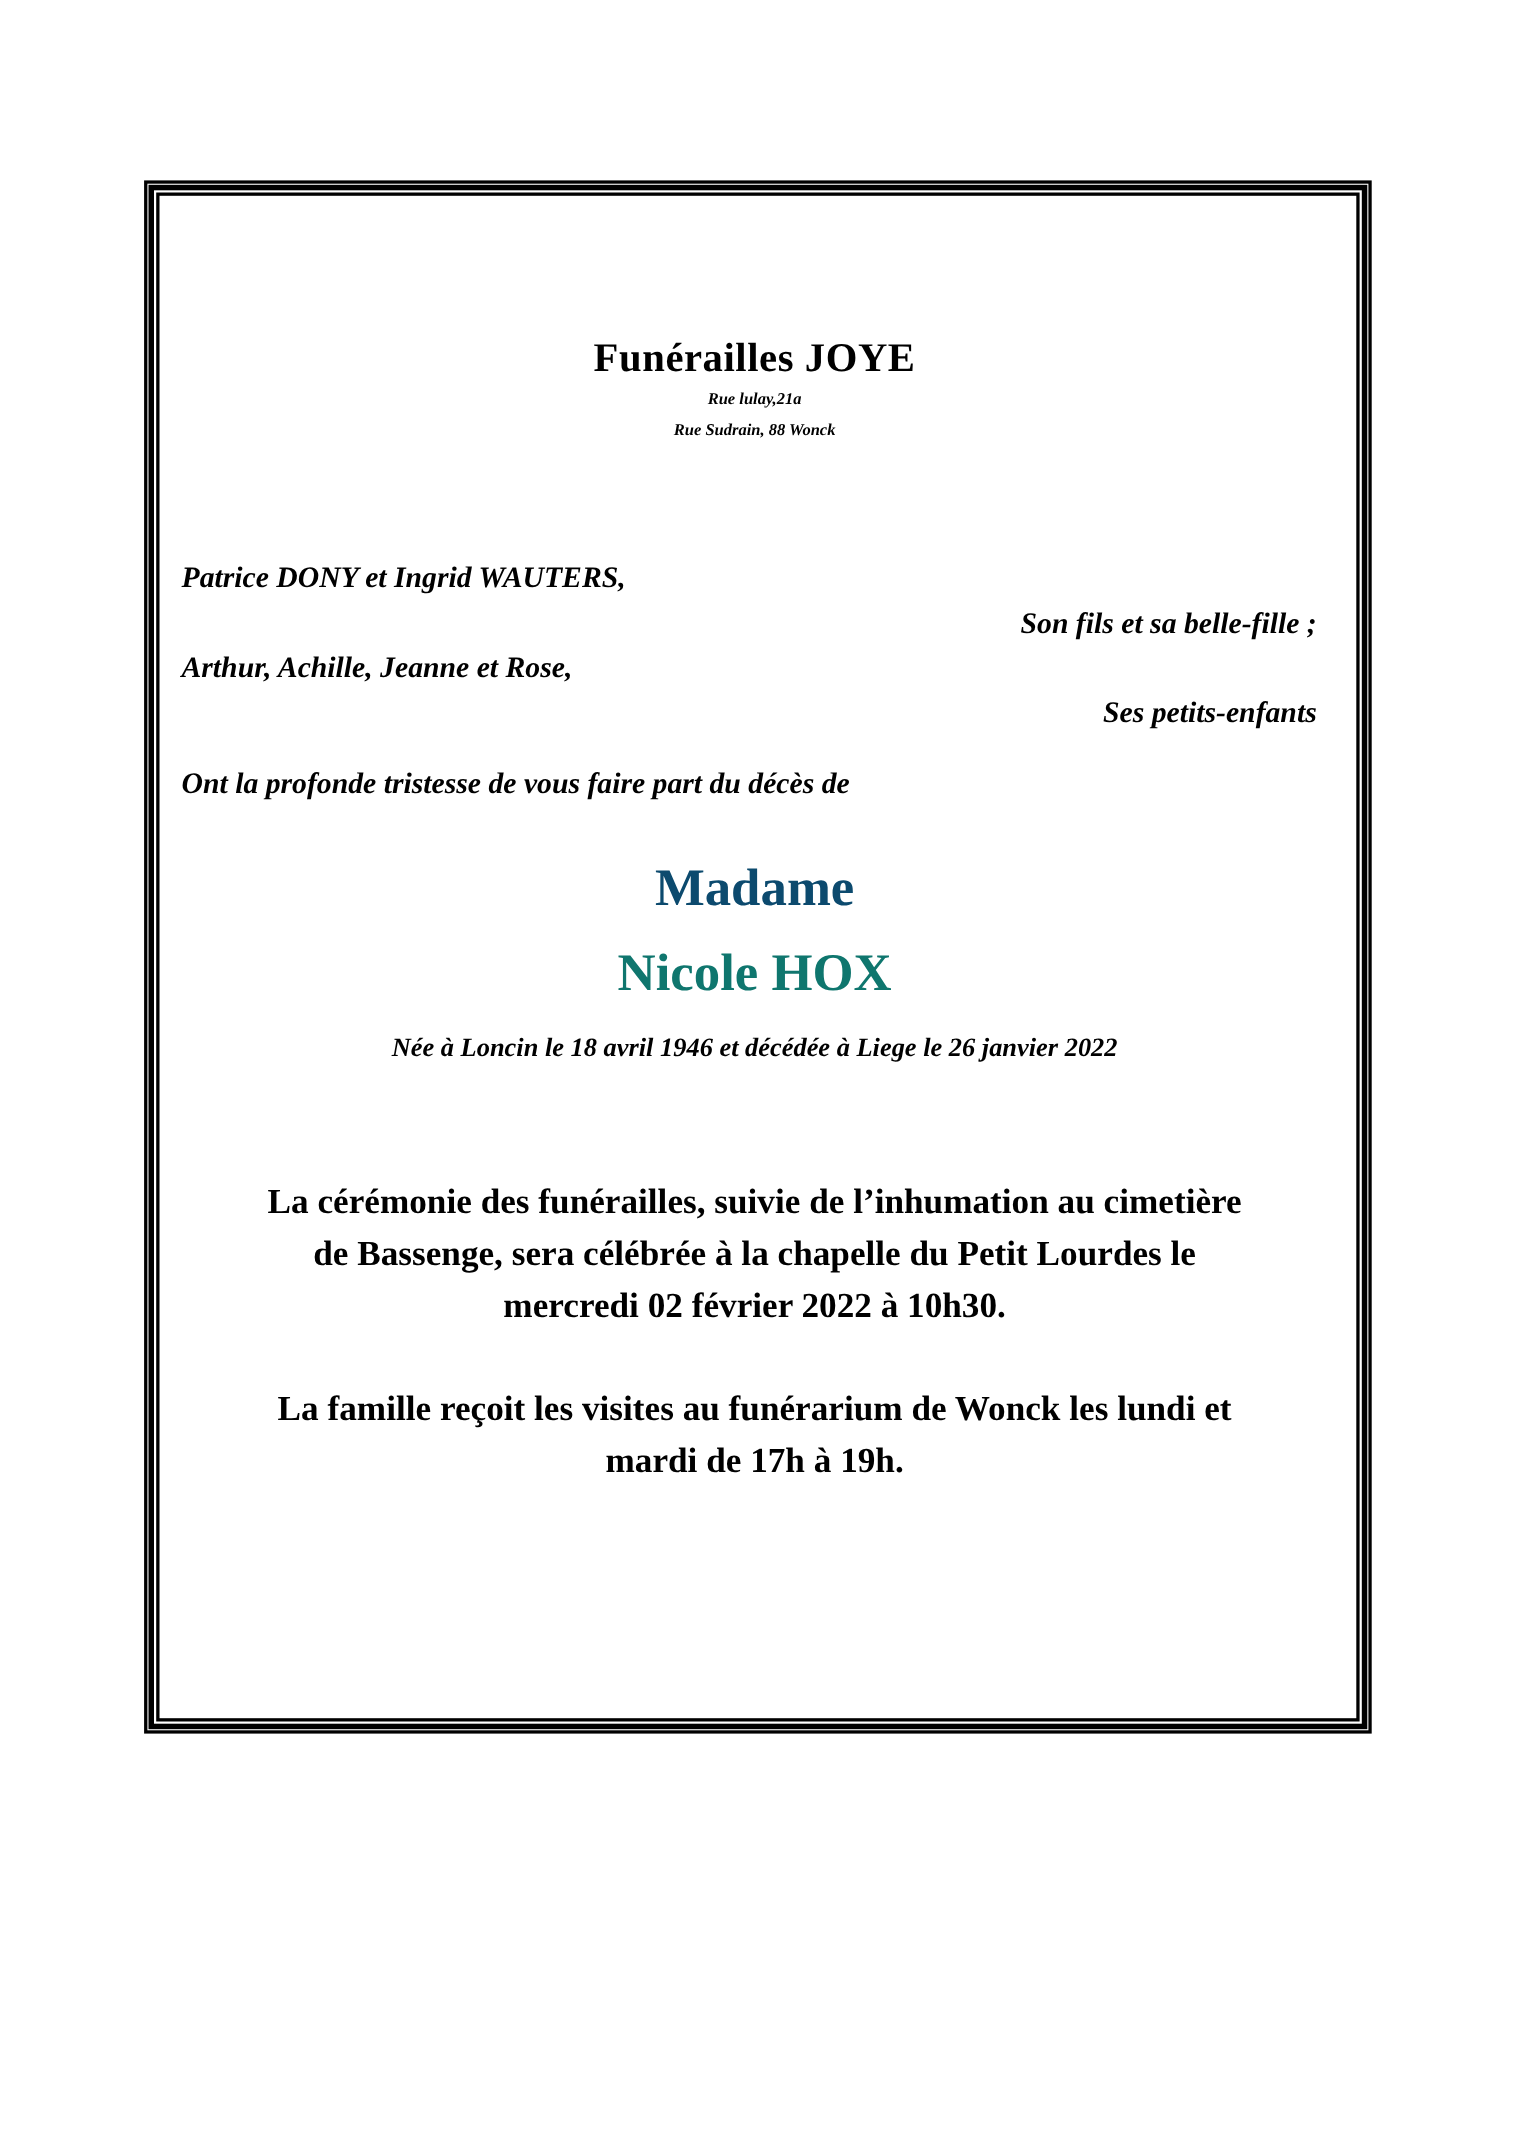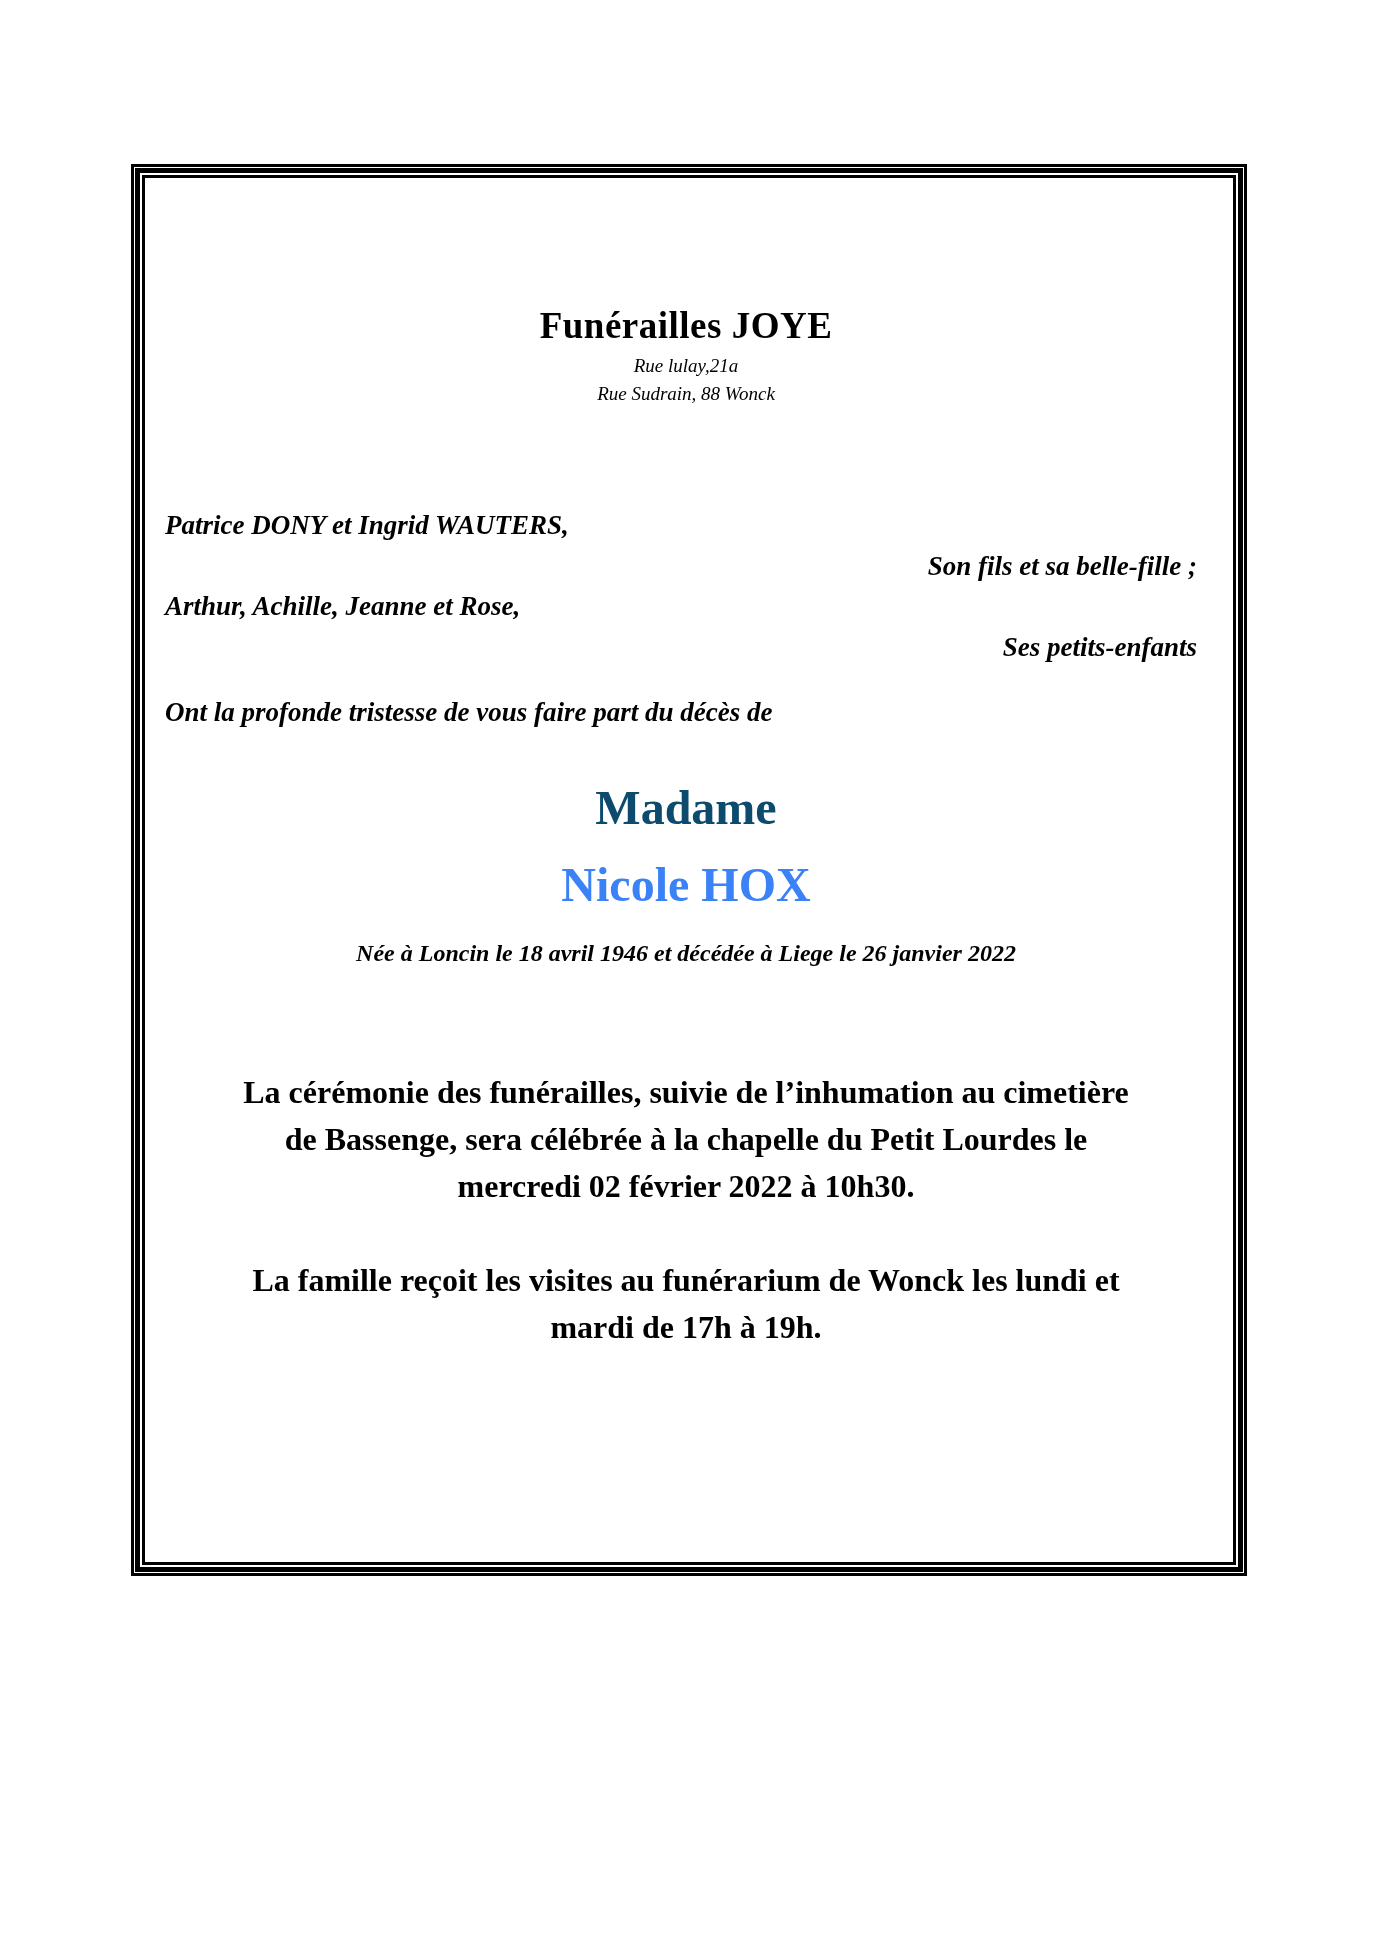--- a/index.html
+++ b/index.html
@@ -40,24 +40,25 @@
     padding: 126px 26px 0 20px;
     overflow: hidden;
   }
   .header { text-align: center; }
   .doc-title {
     font-size: 37px;
     font-weight: bold;
     letter-spacing: 0.5px;
   }
   .addr {
-    font-size: 19px;
+    font-size: 15px;
     font-style: italic;
     line-height: 1.35;
     margin-top: 6px;
+    font-weight: bold;
   }
   .addr div { min-height: 28px; }
   .family {
     margin-top: 96px;
     font-size: 27px;
     font-weight: bold;
     font-style: italic;
     line-height: 1.5;
   }
   .family .names { text-align: left; }
@@ -118,21 +119,21 @@
           <div class="names">Patrice DONY et Ingrid WAUTERS,</div>
           <div class="relation">Son fils et sa belle-fille ;</div>
           <div class="names">Arthur, Achille, Jeanne et Rose,</div>
           <div class="relation">Ses petits-enfants</div>
         </div>
 
         <div class="announcement">Ont la profonde tristesse de vous faire part du décès de</div>
 
         <div class="deceased">
           <div class="deceased-title accent" style="color: #0c4a6e;">Madame</div>
-          <div class="deceased-name accent" style="color: #3b82f6;">Nicole HOX</div>
+          <div class="deceased-name accent" style="color: #0f766e;">Nicole HOX</div>
         </div>
 
         <div class="life-dates">Née à Loncin le 18 avril 1946 et décédée à Liege le 26 janvier 2022</div>
 
         <div class="body-paras">
           <div class="para">La cérémonie des funérailles, suivie de l’inhumation au cimetière de Bassenge, sera célébrée à la chapelle du Petit Lourdes le mercredi 02 février 2022 à 10h30.</div>
           <div class="para">La famille reçoit les visites au funérarium de Wonck les lundi et mardi de 17h à 19h.</div>
         </div>
 
       </div>

